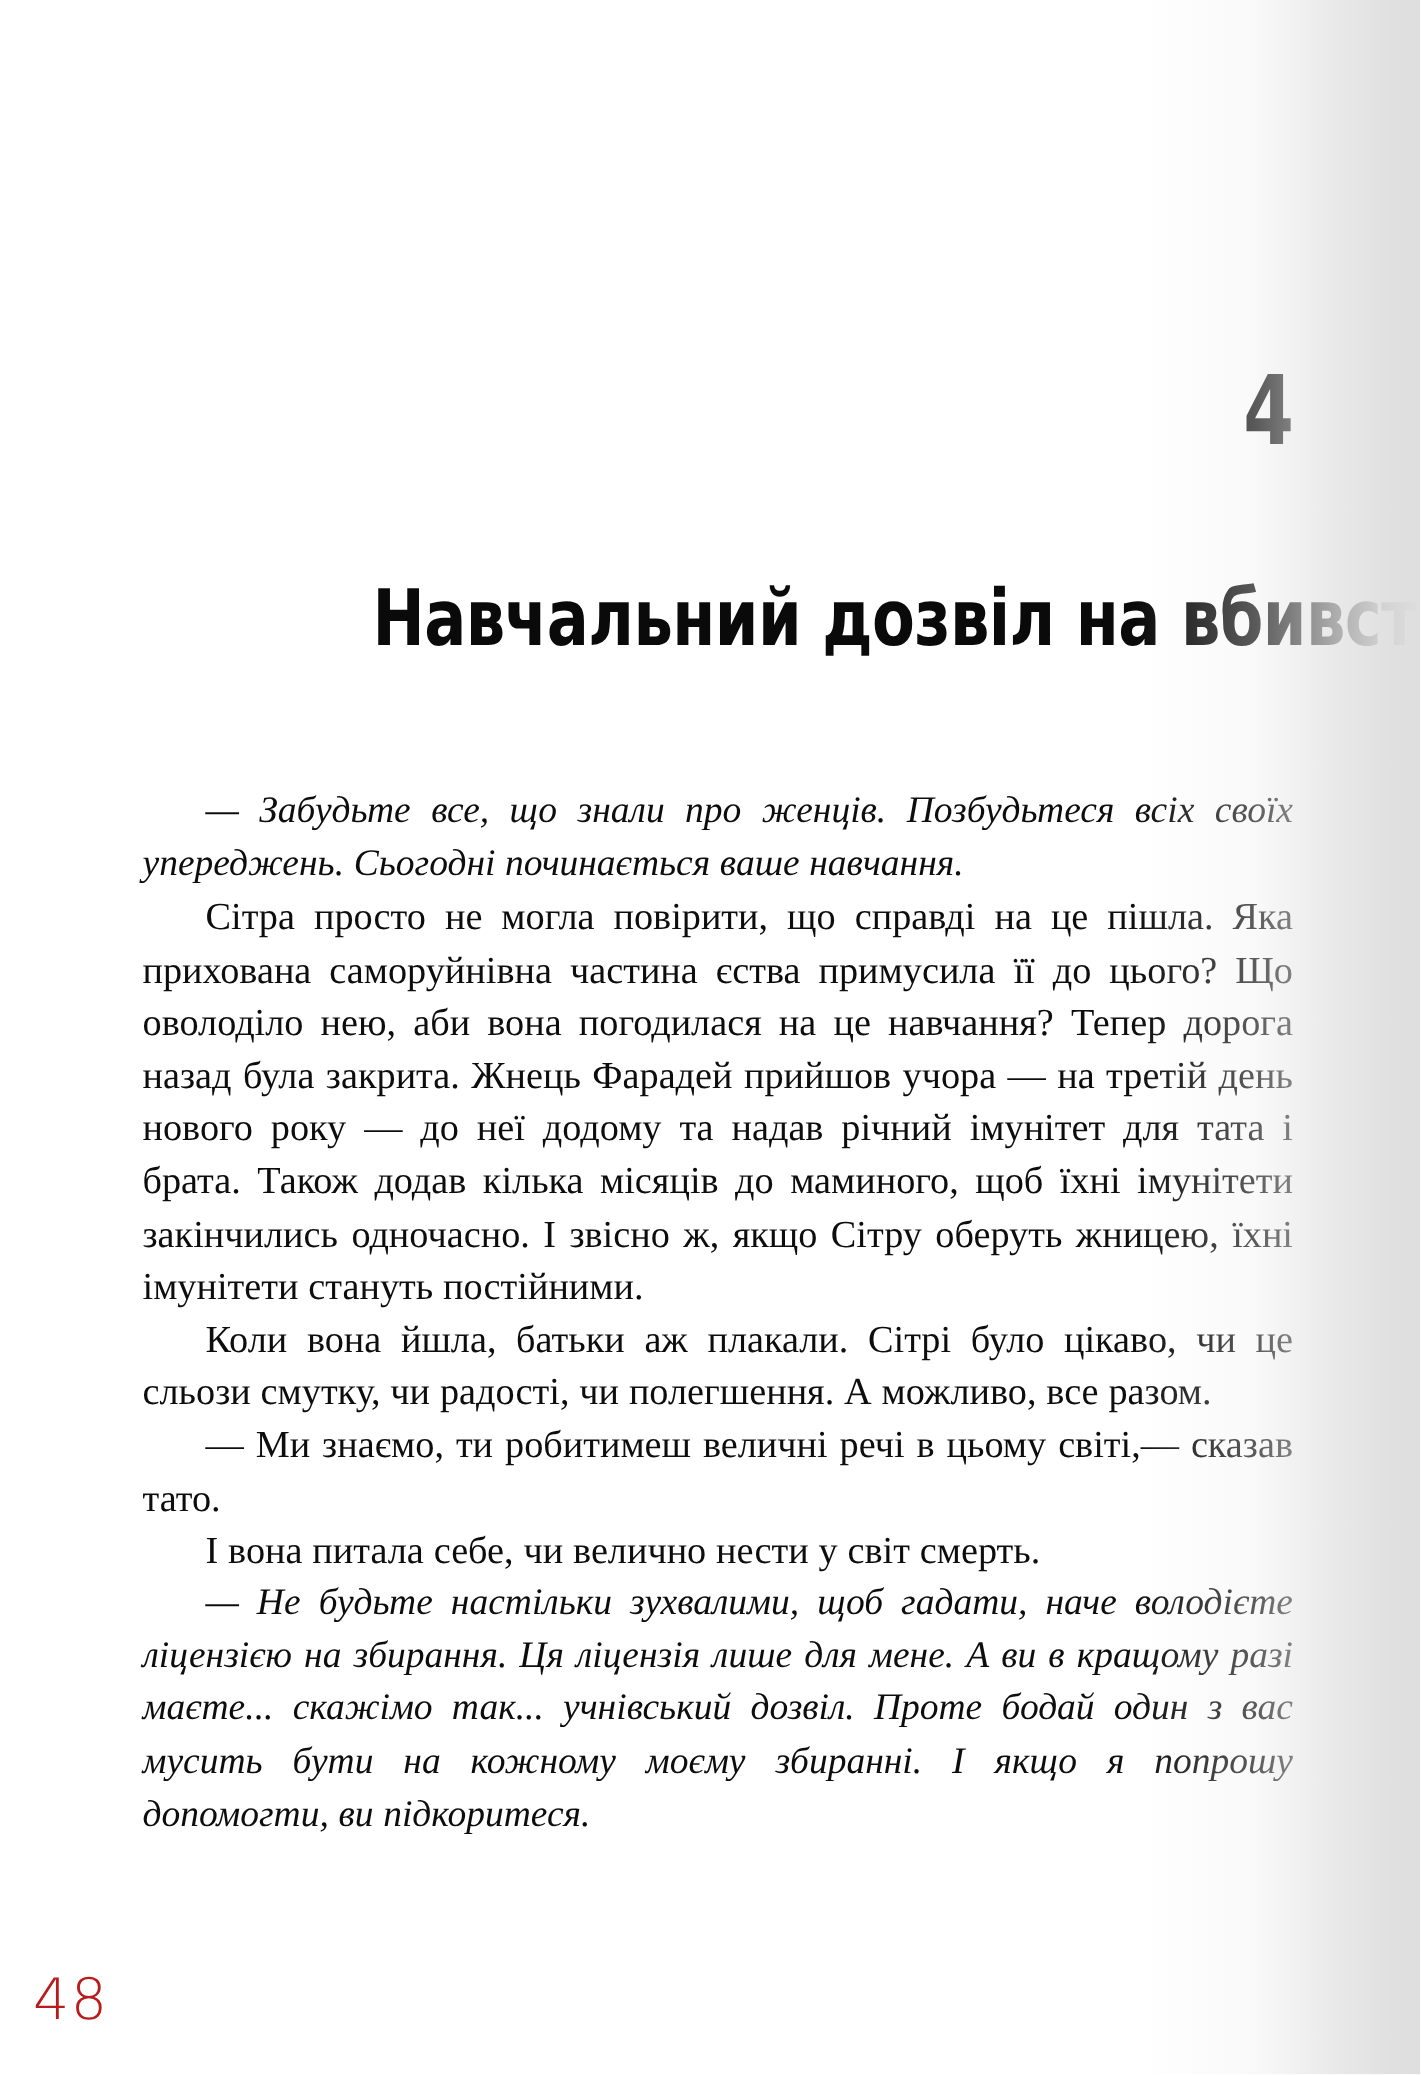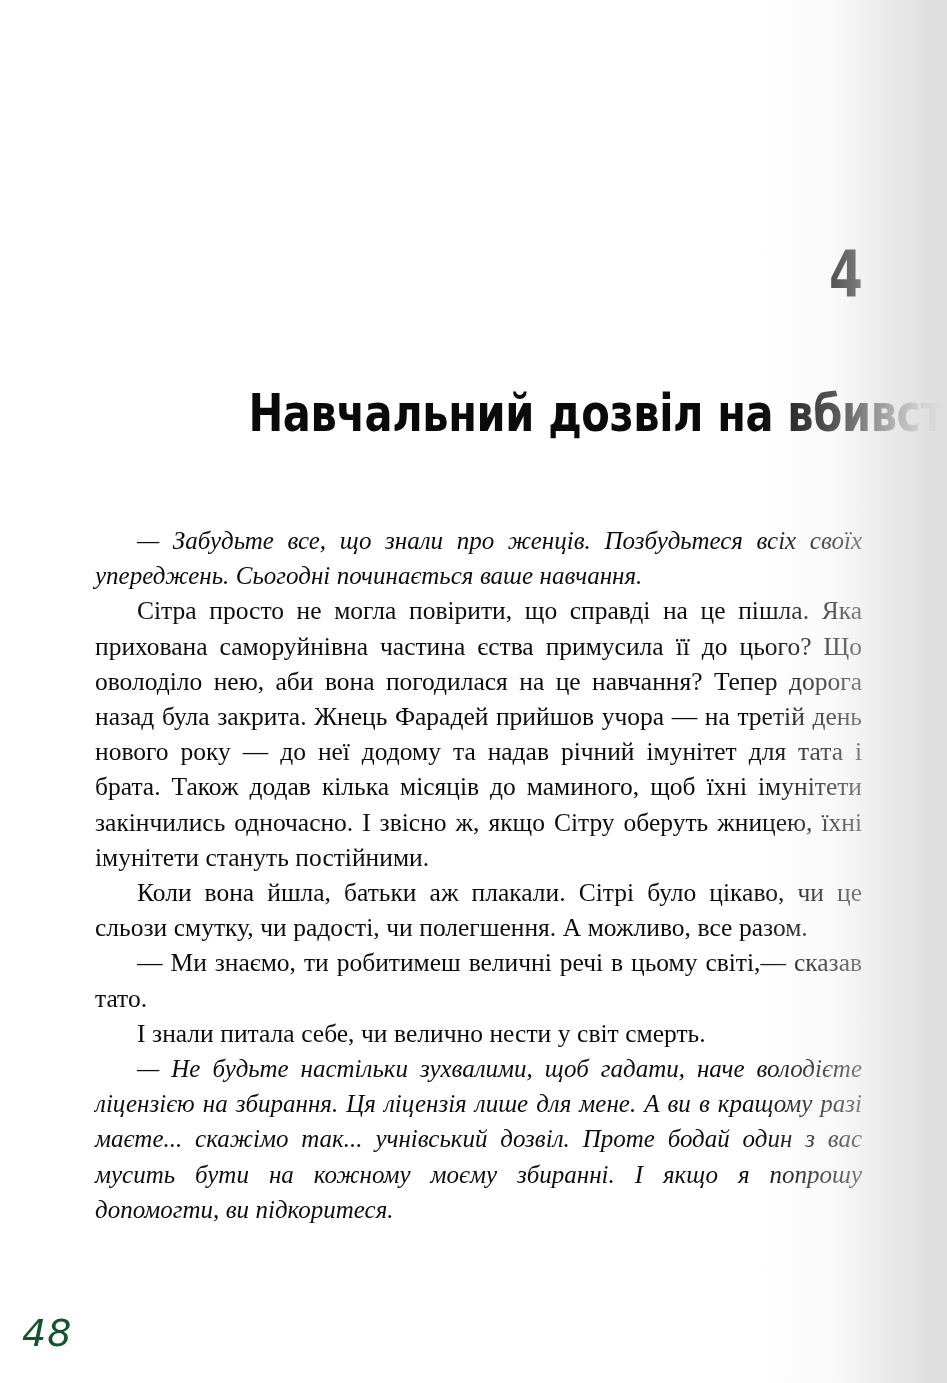--- a/index.html
+++ b/index.html
@@ -105,44 +105,43 @@
   
   .folio {
     position: absolute;
     left: 22px;
     top: 1314px;
     font-family: "DejaVu Sans", "Liberation Sans", sans-serif;
     font-weight: 300;
     font-size: 38px;
     line-height: 38px;
     letter-spacing: 1px;
-    color: #14532d;
+    color: #b91c1c;
     z-index: 3;
-    font-style: italic;
   }
 </style>
 </head>
 <body>
 
 <div class="page">
 
   <div class="page-edge-shadow"></div>
 
   <div class="content">
 
     <div class="chapter-number">4</div>
 
     <h1 class="chapter-title">Навчальний дозвіл на вбивство</h1>
 
     <div class="body-copy">
       <p class="italic">— Забудьте все, що знали про женців. Позбудьтеся всіх своїх упереджень. Сьогодні починається ваше навчання.</p>
       <p>Сітра просто не могла повірити, що справді на це пішла. Яка прихована саморуйнівна частина єства примусила її до цього? Що оволоділо нею, аби вона погодилася на це на­вчання? Тепер дорога назад була закрита. Жнець Фарадей прийшов учора — на третій день нового року — до неї додому та надав річний імунітет для тата і брата. Також додав кілька місяців до маминого, щоб їхні імунітети закін­чились одночасно. І звісно ж, якщо Сітру оберуть жницею, їхні імунітети стануть постійними.</p>
       <p>Коли вона йшла, батьки аж плакали. Сітрі було цікаво, чи це сльози смутку, чи радості, чи полегшення. А можливо, все разом.</p>
       <p>— Ми знаємо, ти робитимеш величні речі в цьому світі,— сказав тато.</p>
-      <p>І знали питала себе, чи велично нести у світ смерть.</p>
+      <p>І вона питала себе, чи велично нести у світ смерть.</p>
       <p class="italic">— Не будьте настільки зухвалими, щоб гадати, наче володієте ліцензією на збирання. Ця ліцензія лише для мене. А ви в кращому разі маєте... скажімо так... учнівський дозвіл. Проте бодай один з вас мусить бути на кожному моєму зби­ранні. І якщо я попрошу допомогти, ви підкоритеся.</p>
     </div>
 
   </div>
 
   <div class="folio">48</div>
 
 </div>
 
 </body></html>

